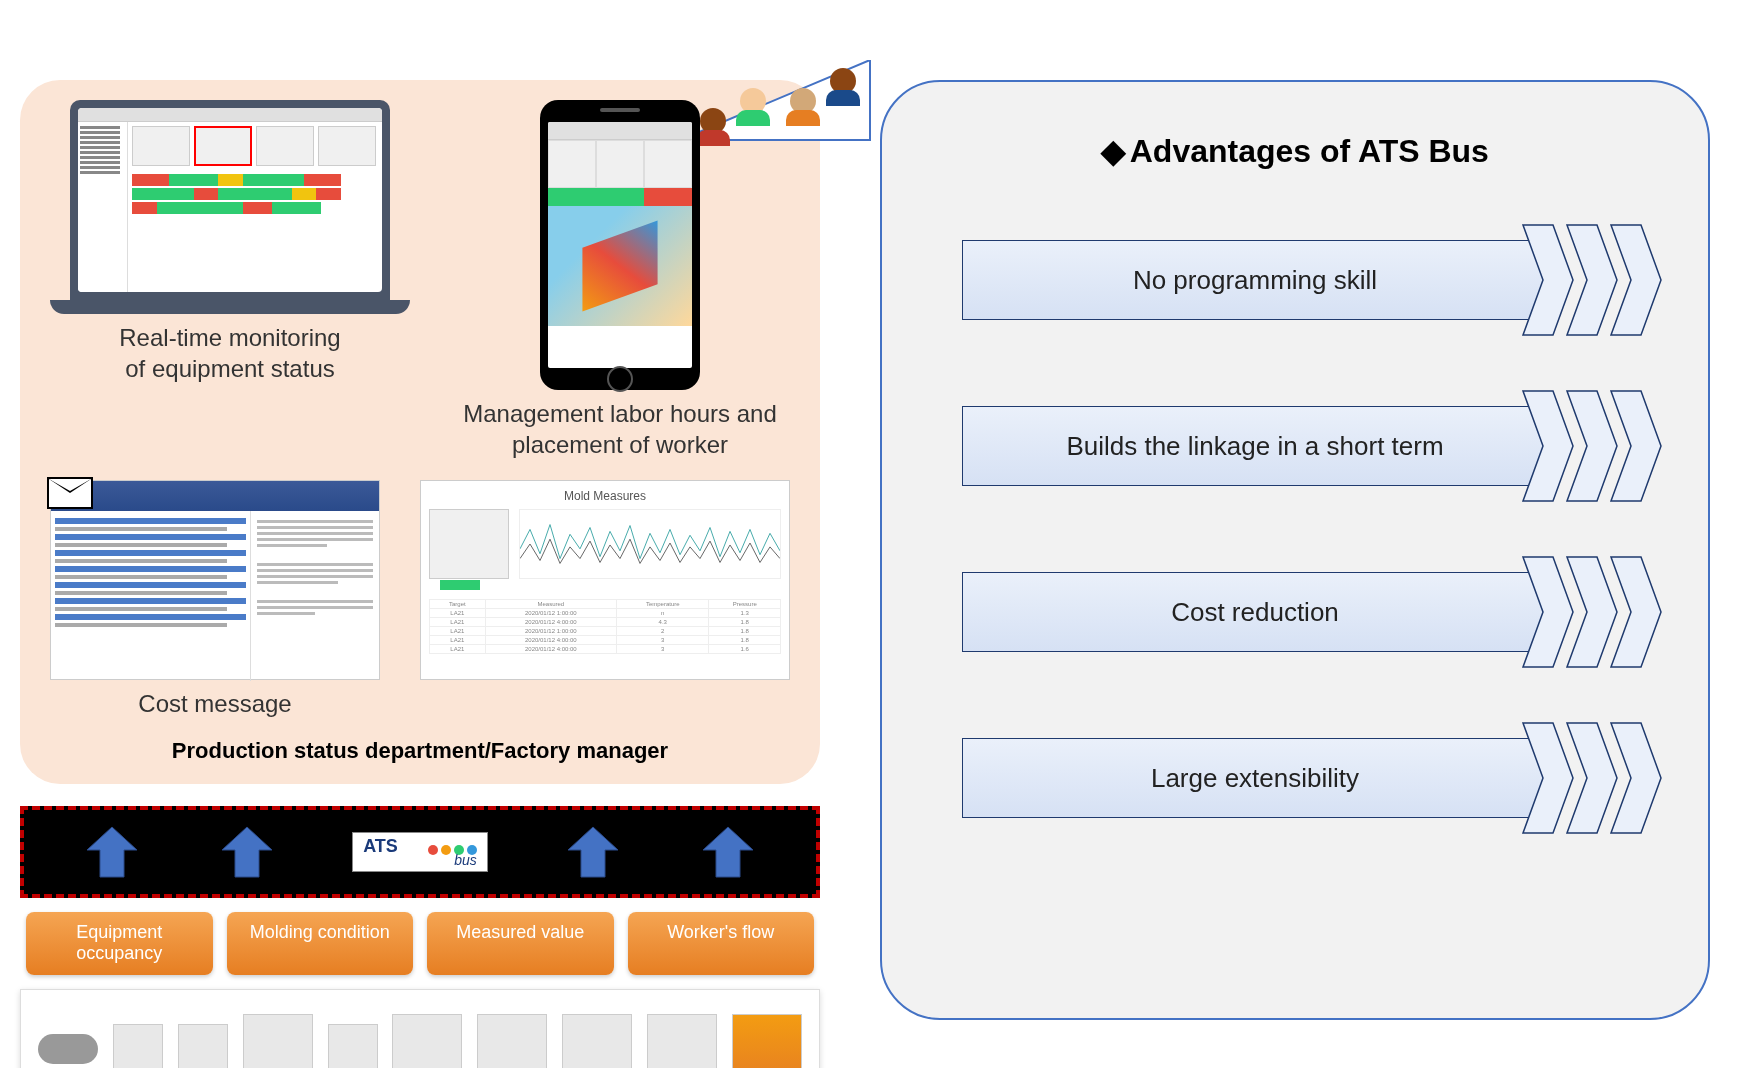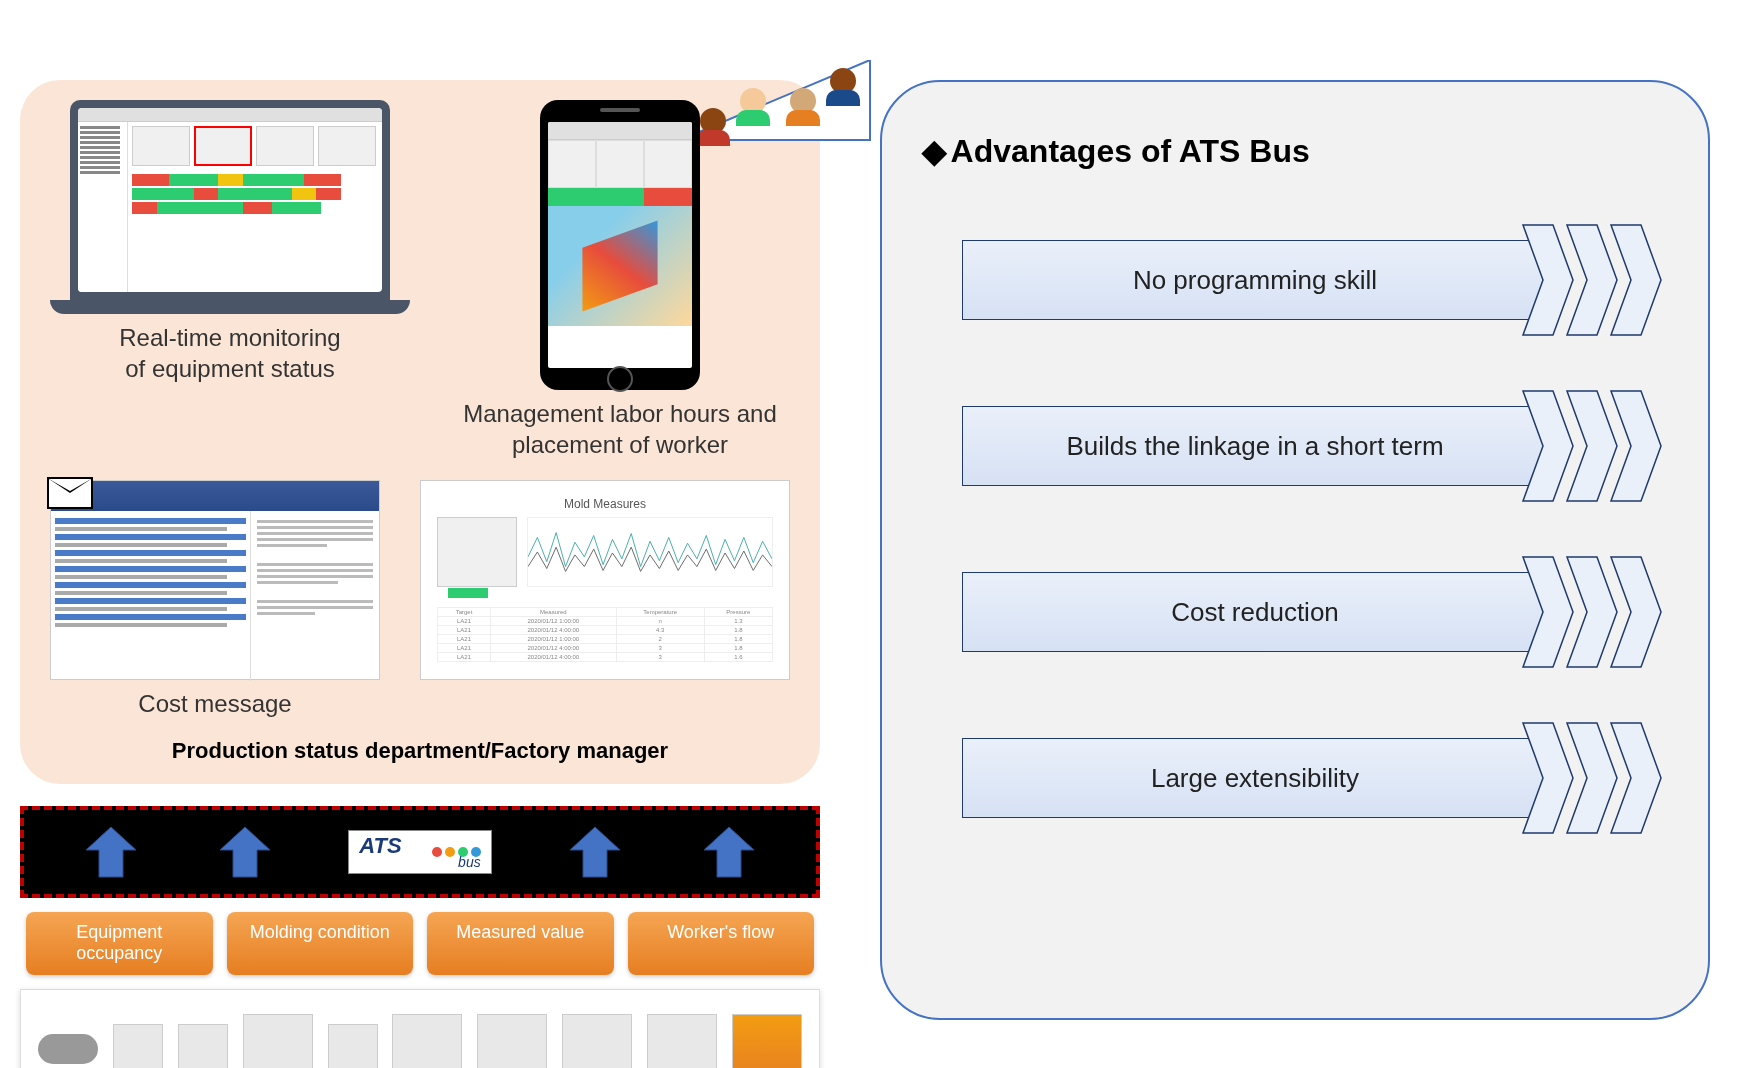--- a/index.html
+++ b/index.html
@@ -51,37 +51,37 @@
 .envelope-icon::after { content: ''; position: absolute; top: 0; left: 0; width: 0; height: 0; border-left: 21px solid transparent; border-right: 21px solid transparent; border-top: 14px solid #000; }
 .envelope-icon::before { content: ''; position: absolute; top: 0; left: 0; width: 0; height: 0; border-left: 21px solid transparent; border-right: 21px solid transparent; border-top: 12px solid #fff; z-index: 1; }
 .em-ribbon { height: 30px; background: linear-gradient(#3b5998, #2a4a8a); }
 .em-body { display: flex; height: 170px; }
 .em-list { width: 200px; border-right: 1px solid #ddd; padding: 4px; overflow: hidden; }
 .em-line { height: 6px; background: #4a7bc8; margin: 3px 0; }
 .em-line2 { height: 4px; background: #aaa; margin: 2px 0; width: 90%; }
 .em-preview { flex: 1; padding: 6px; }
 .em-para { height: 3px; background: #bbb; margin: 3px 0; }
 
-.report-shot { width: 370px; height: 200px; background: #fff; border: 1px solid #ccc; padding: 16px; }
+.report-shot { width: 370px; height: 200px; background: #fff; border: 1px solid #ccc; padding: 8px; }
 .rep-title { font-size: 12px; color: #555; margin-bottom: 6px; }
 .rep-row { display: flex; gap: 10px; }
 .rep-machine { width: 80px; height: 70px; background: #f0f0f0; border: 1px solid #ccc; position: relative; }
 .rep-machine::after { content:''; position:absolute; bottom:-12px; left:10px; width:40px; height:10px; background:#2ecc71; }
 .rep-chart { flex: 1; height: 70px; position: relative; border: 1px solid #eee; }
 .rep-chart svg { width: 100%; height: 100%; }
 .rep-table { margin-top: 20px; width: 100%; font-size: 6px; border-collapse: collapse; }
 .rep-table td { border: 1px solid #eee; padding: 1px 4px; color: #888; }
 
 .dept-title { text-align: center; font-weight: bold; font-size: 22px; margin-top: 18px; }
 
 .bus-strip { margin-top: 22px; border: 4px dashed #c00000; background: #000; padding: 12px 20px; display: flex; align-items: center; justify-content: space-around; }
 .up-arrow { width: 60px; height: 60px; position: relative; }
 .up-arrow svg { width: 100%; height: 100%; }
 .ats-logo { background: #fff; border: 1px solid #888; padding: 4px 10px; display: flex; flex-direction: column; align-items: center; line-height: 1; }
-.ats-text { font-size: 22px; font-weight: 900; font-style: italic; color: #1a3a7a; }
+.ats-text { font-size: 18px; font-weight: 900; color: #1a3a7a; }
 .ats-dots { display: flex; gap: 3px; margin-left: 30px; margin-top: -6px; }
 .dot { width: 10px; height: 10px; border-radius: 50%; }
 .d1{background:#e74c3c;} .d2{background:#f39c12;} .d3{background:#2ecc71;} .d4{background:#3498db;}
 .ats-bus { font-size: 14px; color: #1a3a7a; font-style: italic; align-self: flex-end; margin-top:-2px;}
 
 .orange-row { display: flex; gap: 14px; margin-top: 14px; padding: 0 6px; }
 .pill { flex: 1; background: linear-gradient(#f5a553, #e67e22); color: #fff; text-align: center; padding: 10px 6px; border-radius: 8px; font-size: 18px; line-height: 1.2; box-shadow: 0 2px 4px rgba(0,0,0,.2); }
 
 .equip-strip { margin-top: 14px; background: #fff; border: 1px solid #ddd; height: 120px; display: flex; align-items: center; justify-content: space-around; padding: 10px; box-shadow: 0 2px 6px rgba(0,0,0,.15); }
 .equip { width: 70px; height: 70px; background: #e8e8e8; border: 1px solid #ccc; position: relative; }
@@ -91,21 +91,21 @@
 
 .people-tri { position: absolute; top: -20px; right: -60px; width: 200px; height: 90px; }
 .people-tri svg { width: 100%; height: 100%; }
 .person { width: 26px; height: 26px; border-radius: 50%; position: absolute; }
 .person::after { content:''; position:absolute; top:22px; left:-4px; width:34px; height:16px; border-radius: 10px 10px 0 0; }
 .p1{background:#8b4513; top:8px; left:150px;} .p1::after{background:#1a4a8a;}
 .p2{background:#d2a878; top:28px; left:110px;} .p2::after{background:#e67e22;}
 .p3{background:#f5c99a; top:28px; left:60px;} .p3::after{background:#2ecc71;}
 .p4{background:#8b4513; top:48px; left:20px;} .p4::after{background:#c0392b;}
 
-.right-title { font-size: 32px; font-weight: bold; margin-bottom: 50px; }
+.right-title { text-align: center; font-size: 32px; font-weight: bold; margin-bottom: 50px; }
 .right-title::before { content: "\25C6"; margin-right: 4px; }
 
 .adv-item { position: relative; margin-bottom: 46px; height: 120px; }
 .adv-bar { position: absolute; left: 40px; right: 120px; top: 20px; height: 80px; background: linear-gradient(#eaf0fa, #d6e1f4); border: 1.5px solid #1f3a6e; display: flex; align-items: center; justify-content: center; font-size: 26px; color: #222; }
 .adv-chevrons { position: absolute; right: 0; top: 0; width: 150px; height: 120px; }
 .chev { position: absolute; top: 0; width: 60px; height: 120px; }
 .chev svg { width: 100%; height: 100%; }
 </style>
 </head>
 <body>

